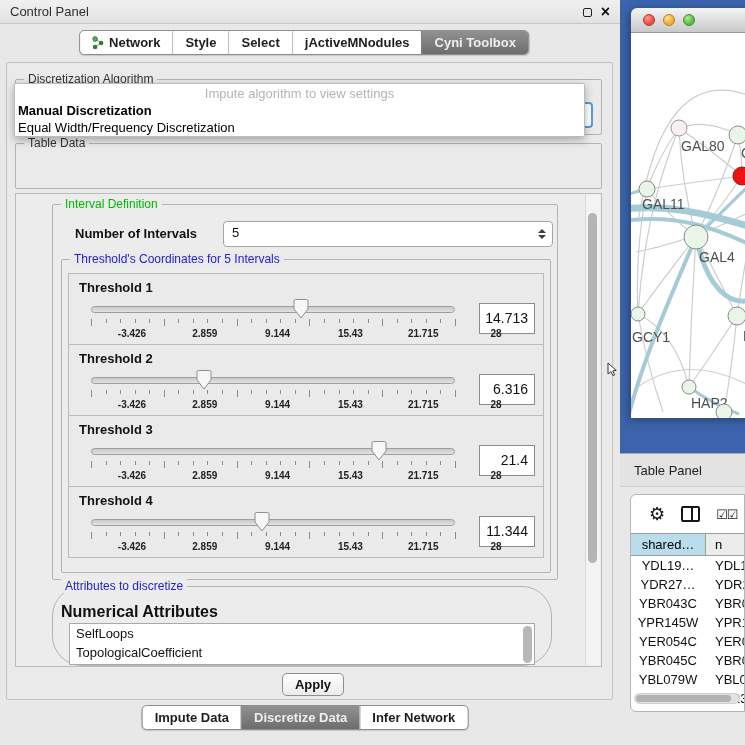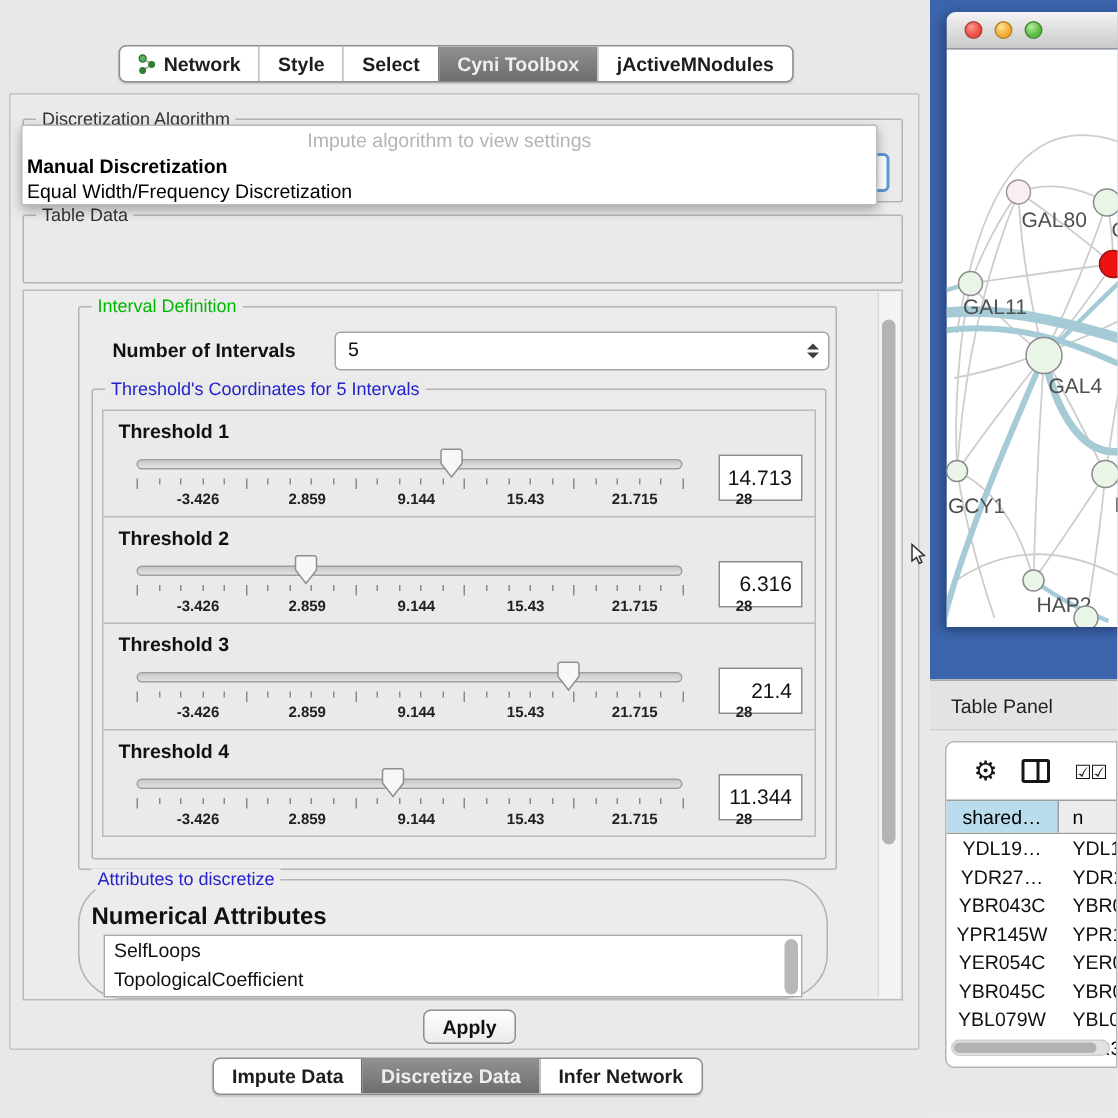--- a/index.html
+++ b/index.html
@@ -135,42 +135,49 @@
          border-radius:6px; border:1px solid #cfcfcf; }
   .hsb .thumb { position:absolute; left:1px; right:8px; top:1px; height:7px; background:#b2b2b2; border-radius:4px; }
 
   .cursor { position:absolute; left:607px; top:362px; z-index:90; }
 </style>
 </head>
 <body>
 
 <div class="control-panel">
 
+  <div class="cp-titlebar">
+    <span class="cp-title">Control Panel</span>
+    <span class="cp-win-icons">
+      <span class="float-ic"></span>
+      <span class="close-ic">×</span>
+    </span>
+  </div>
 
   <div class="cp-tabbar seg">
     <span class="sg">
       <svg width="12" height="14">
         <path d="M3 3 L9 7 L3 11" stroke="#9a9a9a" fill="none"></path>
         <circle cx="3" cy="3" r="2.3" fill="#5fae5f" stroke="#2e7d32"></circle>
         <circle cx="9" cy="7" r="2.3" fill="#2e7d32"></circle>
         <circle cx="3" cy="11" r="2.3" fill="#2e7d32"></circle>
       </svg>
       <span>Network</span>
     </span>
     <span class="sg">
         <span>Style</span>
       </span>
     <span class="sg">
         <span>Select</span>
       </span>
+    <span class="sg">
+        <span>jActiveMNodules</span>
+      </span>
     <span class="sg sel">
         <span>Cyni Toolbox</span>
-      </span>
-    <span class="sg">
-        <span>jActiveMNodules</span>
       </span>
   </div>
 
   <div class="cp-frame">
 
     <div class="groupbox algo-group">
       <span class="legend algo-legend">Discretization Algorithm</span>
       <div class="combo algo-combo">
         <span class="grow"></span>
         <span class="spin">

